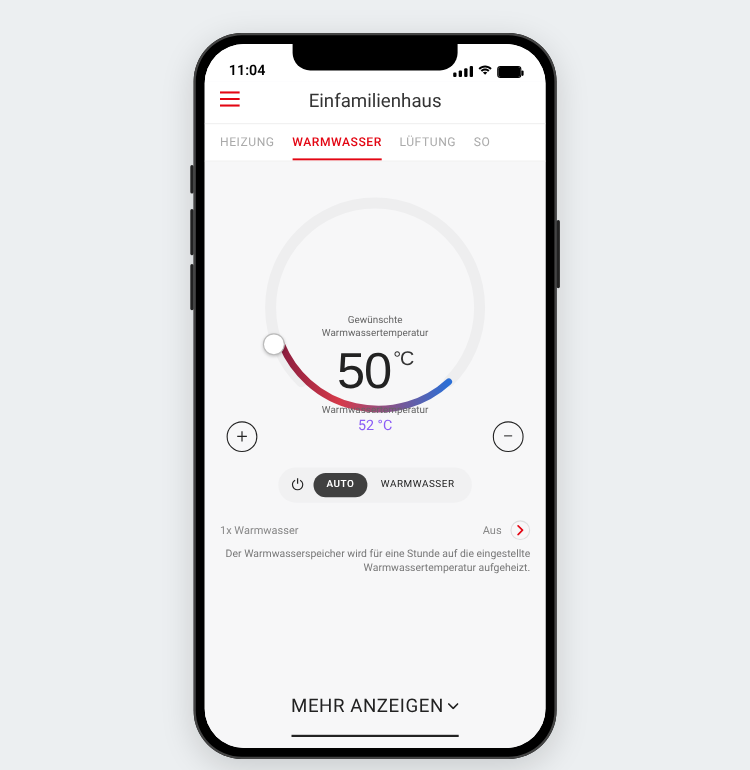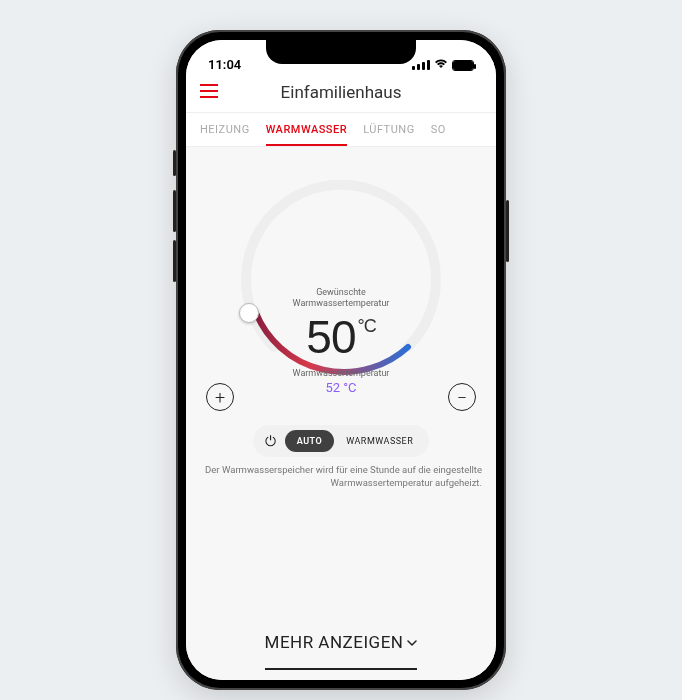--- a/index.html
+++ b/index.html
@@ -276,20 +276,31 @@
         <div class="pm-btn">+</div>
         <div class="pm-btn">−</div>
       </div>
 
       <div class="mode-pill">
         <div class="mode-seg power">⏻</div>
         <div class="mode-seg active">AUTO</div>
         <div class="mode-seg">WARMWASSER</div>
       </div>
 
+      <div class="info-row">
+        <span>1x Warmwasser</span>
+        <span style="display:flex;align-items:center;gap:8px;">
+          <span>Aus</span>
+          <span class="chev">
+            <svg width="7" height="10" viewBox="0 0 7 10">
+                <path d="M1 1l4 4-4 4" fill="none" stroke="#e30613" stroke-width="1.5" stroke-linecap="round" stroke-linejoin="round"></path>
+              </svg>
+          </span>
+        </span>
+      </div>
       <div class="info-desc">Der Warmwasserspeicher wird für eine Stunde auf die eingestellte Warmwassertemperatur aufgeheizt.</div>
 
       <div class="show-more">
         <span>MEHR ANZEIGEN</span>
         <span class="chev-down">
           <svg width="10" height="6" viewBox="0 0 10 6">
               <path d="M1 1l4 4 4-4" fill="none" stroke="#222" stroke-width="1.5" stroke-linecap="round" stroke-linejoin="round"></path>
             </svg>
         </span>
       </div>

